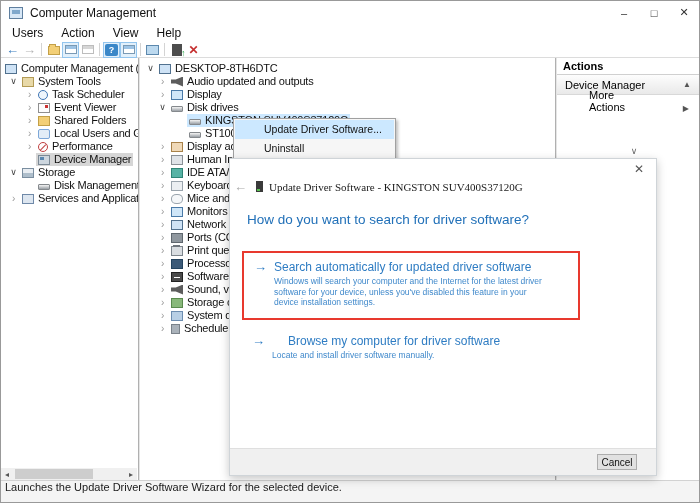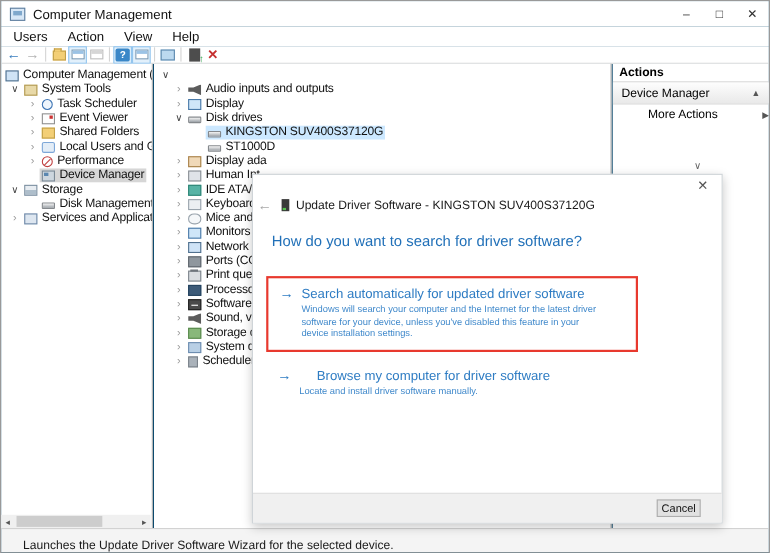--- a/index.html
+++ b/index.html
@@ -1,17 +1,17 @@
 <!DOCTYPE html>
 <html><head>
 <meta charset="utf-8">
 <style>
   * { margin:0; padding:0; box-sizing:border-box; }
   html,body { width:700px; height:503px; font-family:"Liberation Sans", sans-serif; background:#fff; }
-  #win { position:relative; width:700px; height:503px; border:1px solid #999; background:#0c4a6e; overflow:hidden; }
+  #win { position:relative; width:700px; height:503px; border:1px solid #999; background:#e5e5e5; overflow:hidden; }
 
   
   .titlebar { position:absolute; left:0; top:0; right:0; height:23px; background:#fff; display:flex; align-items:center; }
   .appicon { width:14px; height:12px; margin:0 7px 0 8px; position:relative; border:1px solid #5f7archive; border:1px solid #5f7f9f; background:#d7e7f6; }
   .appicon::after { content:""; position:absolute; left:2px; top:2px; right:2px; height:4px; background:#7fa8cc; }
   .titletext { font-size:12px; color:#111; }
   .tb-sp { flex:1; }
   .winctl { width:30px; height:22px; display:flex; align-items:center; justify-content:center; font-size:11px; color:#333; }
 
   
@@ -96,40 +96,40 @@
   
   .hscroll { position:absolute; left:0; right:1px; bottom:0; height:12px; background:#f0f0f0; display:flex; align-items:center; font-size:8px; color:#555; }
   .harrow { width:12px; text-align:center; }
   .hthumb { height:10px; width:78px; background:#cdcdcd; margin-left:2px; }
 
   
   .act-header { height:17px; padding:2px 6px; font-size:11px; font-weight:bold; border-bottom:1px solid #d0d0d0; }
   .act-group { height:20px; display:flex; align-items:center; padding:0 8px; background:linear-gradient(#fdfdfd,#e9e9e9); border-bottom:1px solid #d8d8d8; font-size:11px; }
   .act-group .gsp { flex:1; }
   .act-caret { font-size:8px; color:#555; }
-  .act-more { height:18px; display:flex; align-items:center; padding:0 0 0 32px; font-size:11px;gap:19px; }
+  .act-more { height:18px; display:flex; align-items:flex-end; padding:0 10px 0 32px; font-size:11px;gap:19px; }
   .act-more .gsp { flex:1; }
   .scrolldown { position:absolute; left:52%; top:88px; font-size:9px; color:#666; }
 
   
-  .statusbar { position:absolute; left:0; right:0; bottom:0; height:22px; background:#f4f4f4; border-top:1px solid #d2d2d2; display:flex; align-items:flex-end; padding-left:20px; font-size:11px; color:#1a1a1a; }
+  .statusbar { position:absolute; left:0; right:0; bottom:0; height:22px; background:#f4f4f4; border-top:1px solid #d2d2d2; display:flex; align-items:flex-start; padding-left:4px; font-size:11px; color:#1a1a1a; }
 
   
   .ctxmenu { position:absolute; left:232px; top:117px; width:163px; background:#f6f6f6; border:1px solid #a0a0a0; box-shadow:2px 2px 3px rgba(0,0,0,.25); padding:1px; z-index:5; }
   .ctxitem { height:19px; line-height:19px; padding-left:29px; font-size:10.5px; color:#111; white-space:nowrap; }
   .ctxitem.hl { background:#cce8ff; }
 
   
   .dialog { position:absolute; left:228px; top:157px; width:428px; height:318px; background:#fff; border:1px solid #cfd4d8; box-shadow:0 3px 9px rgba(0,0,0,.22); z-index:6; }
   .dlg-close { position:absolute; right:12px; top:3px; font-size:12px; color:#555; }
   .dlg-head { position:absolute; left:4px; top:20px; display:flex; align-items:center; }
   .dlg-back { color:#a9a9a9; font-size:13px; margin-right:9px; }
   .dlg-devicon { width:7px; height:11px; background:#3a3a3a; margin-right:6px; position:relative; }
   .dlg-devicon::after { content:""; position:absolute; left:1px; bottom:1px; width:3px; height:2px; background:#57c24f; }
-  .dlg-title { font-size:11px; color:#1a1a1a; }
+  .dlg-title { font-size:11px; color:#1a1a1a;font-family:Liberation Serif, serif; }
   .dlg-heading { position:absolute; left:17px; top:53px; font-size:13.5px; color:#2170b8; }
   .opt { position:absolute; left:12px; }
   .opt1 { top:92px; width:338px; height:69px; border:2px solid #e8392e; }
   .opt-arrow { position:absolute; color:#2e7cc3; font-size:13px; font-weight:bold; }
   .o1a { left:10px; top:6px; }
   .opt-title { position:absolute; font-size:12px; color:#2e7cc3; white-space:nowrap; }
   .o1t { left:30px; top:7px; }
   .opt-desc { position:absolute; font-size:8.5px; line-height:1.25; color:#4089cb; }
   .o1d { left:30px; top:23px; width:272px; }
   .opt2 { top:168px; width:340px; height:48px; }
@@ -277,26 +277,30 @@
       <span class="hthumb"></span>
       <span class="tb-sp"></span>
       <span class="harrow">▸</span>
     </div>
   </div>
 
   <div class="panel" id="midpanel">
     <div class="tree">
       <div class="row mv0">
         <span class="chev ex">∨</span>
+        <span class="wrap">
+            <span class="ic i-computer"></span>
+            <span class="lbl">DESKTOP-8TH6DTC</span>
+          </span>
       </div>
       <div class="row mv1">
         <span class="chev">›</span>
         <span class="wrap">
             <span class="ic i-speaker"></span>
-            <span class="lbl">Audio inputs and outputs</span>
+            <span class="lbl">Audio updated and outputs</span>
           </span>
       </div>
       <div class="row mv1">
         <span class="chev">›</span>
         <span class="wrap">
             <span class="ic i-monitor"></span>
             <span class="lbl">Display</span>
           </span>
       </div>
       <div class="row mv1">
@@ -440,20 +444,24 @@
       <span class="gsp"></span>
       <span class="act-caret">▶</span>
     </div>
     <span class="scrolldown">∨</span>
   </div>
 
   <div class="statusbar">
     <span>Launches the Update Driver Software Wizard for the selected device.</span>
   </div>
 
+  <div class="ctxmenu">
+    <div class="ctxitem hl">Update Driver Software...</div>
+    <div class="ctxitem">Uninstall</div>
+  </div>
 
   <div class="dialog">
     <span class="dlg-close">✕</span>
     <div class="dlg-head">
       <span class="dlg-back">←</span>
       <span class="dlg-devicon"></span>
       <span class="dlg-title">Update Driver Software - KINGSTON SUV400S37120G</span>
     </div>
     <div class="dlg-heading">How do you want to search for driver software?</div>
 

